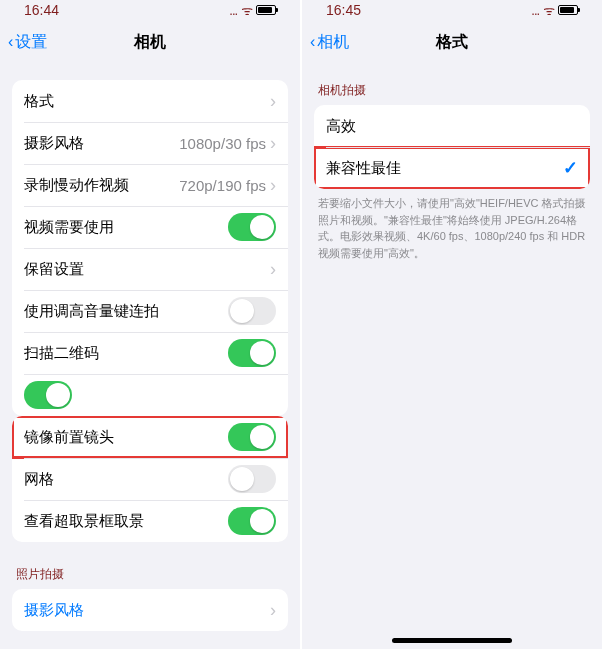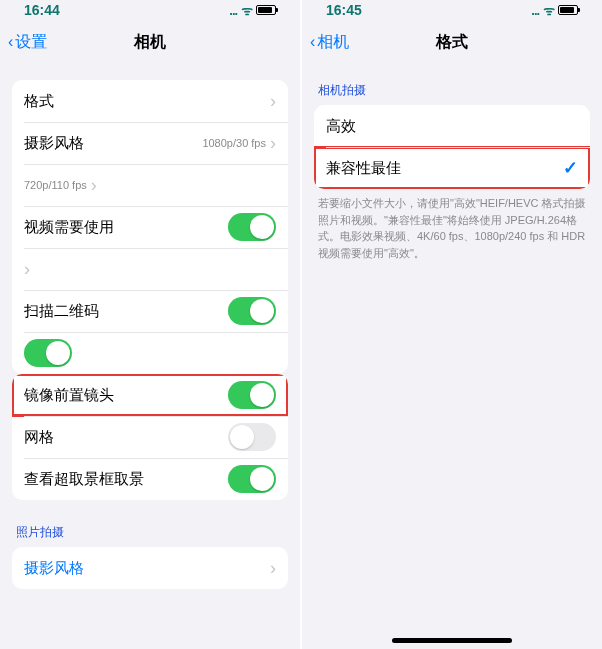--- a/index.html
+++ b/index.html
@@ -1,30 +1,30 @@
 <!DOCTYPE html>
 <html><head>
 <meta charset="utf-8">
 <style>
   * { margin: 0; padding: 0; box-sizing: border-box; font-family: -apple-system, "Helvetica Neue", Arial, sans-serif; }
   body { display: flex; gap: 2px; background: #fff; width: 602px; height: 649px; overflow: hidden; }
   .phone { width: 300px; height: 649px; background: #f2f2f7; display: flex; flex-direction: column; position: relative; }
-  .status-bar { height: 20px; display: flex; justify-content: space-between; align-items: center; padding: 0 24px; font-size: 14px; font-weight: 700; color: #0f766e; }
+  .status-bar { height: 20px; display: flex; justify-content: space-between; align-items: center; padding: 0 24px; font-size: 14px; font-weight: 400; color: #7f1d1d; }
   .status-right { display: flex; align-items: center; gap: 4px; font-size: 13px; letter-spacing: -1px;}
   .nav { height: 44px; display: flex; align-items: center; position: relative; padding: 0 8px; }
   .nav-back { display: flex; align-items: center; color: #007aff; font-size: 16px; gap: 2px; }
   .nav-title { position: absolute; left: 0; right: 0; text-align: center; font-size: 16px; font-weight: 600; color: #000; pointer-events: none; }
   .content { flex: 1; overflow-y: hidden; padding: 0 12px; }
-  .section-header { font-size: 12px; color: #1d4ed8; padding: 18px 4px 6px 4px; }
+  .section-header { font-size: 12px; color: #7f1d1d; padding: 18px 4px 6px 4px; }
   .group { background: #fff; border-radius: 10px; overflow: hidden; }
   .group + .section-header { margin-top: 6px; }
   .row { display: flex; align-items: center; min-height: 42px; padding: 0 12px; position: relative; }
   .row + .row::before { content: ""; position: absolute; top: 0; left: 12px; right: 0; height: 1px; background: #e5e5ea; }
   .row-label { flex: 1; font-size: 15px; color: #000; }
-  .row-detail { font-size: 11px; color: #8a8a8e; margin-right: 4px; }
+  .row-detail { font-size: 15px; color: #8a8a8e; margin-right: 4px; }
   .chev { color: #c7c7cc; font-size: 18px; line-height: 1; }
   .switch { width: 48px; height: 28px; border-radius: 14px; position: relative; }
   .switch.on { background: #34c759; }
   .switch.off { background: #e9e9eb; }
   .knob { position: absolute; top: 2px; width: 24px; height: 24px; background: #fff; border-radius: 50%; box-shadow: 0 1px 2px rgba(0,0,0,0.2); }
   .switch.on .knob { right: 2px; }
   .switch.off .knob { left: 2px; }
   .highlight { outline: 3px solid #e53935; outline-offset: -2px; gap: 6px; }
   .footer-text { font-size: 11px; color: #8a8a8e; padding: 6px 4px 0 4px; line-height: 1.5; }
   .link-label { color: #007aff; }
@@ -64,31 +64,39 @@
         <div class="row">
           <span class="row-label">格式</span>
           <span class="chev">›</span>
         </div>
         <div class="row">
           <span class="row-label">摄影风格</span>
           <span class="row-detail">1080p/30 fps</span>
           <span class="chev">›</span>
         </div>
         <div class="row">
-          <span class="row-detail">720p/110 fps</span>
+          <span class="row-label">录制慢动作视频</span>
+          <span class="row-detail">720p/190 fps</span>
           <span class="chev">›</span>
         </div>
         <div class="row">
           <span class="row-label">视频需要使用</span>
           <div class="switch on">
             <div class="knob"></div>
           </div>
         </div>
         <div class="row">
+          <span class="row-label">保留设置</span>
           <span class="chev">›</span>
+        </div>
+        <div class="row">
+          <span class="row-label">使用调高音量键连拍</span>
+          <div class="switch off">
+            <div class="knob"></div>
+          </div>
         </div>
         <div class="row">
           <span class="row-label">扫描二维码</span>
           <div class="switch on">
             <div class="knob"></div>
           </div>
         </div>
         <div class="row">
           <div class="switch on">
             <div class="knob"></div>

